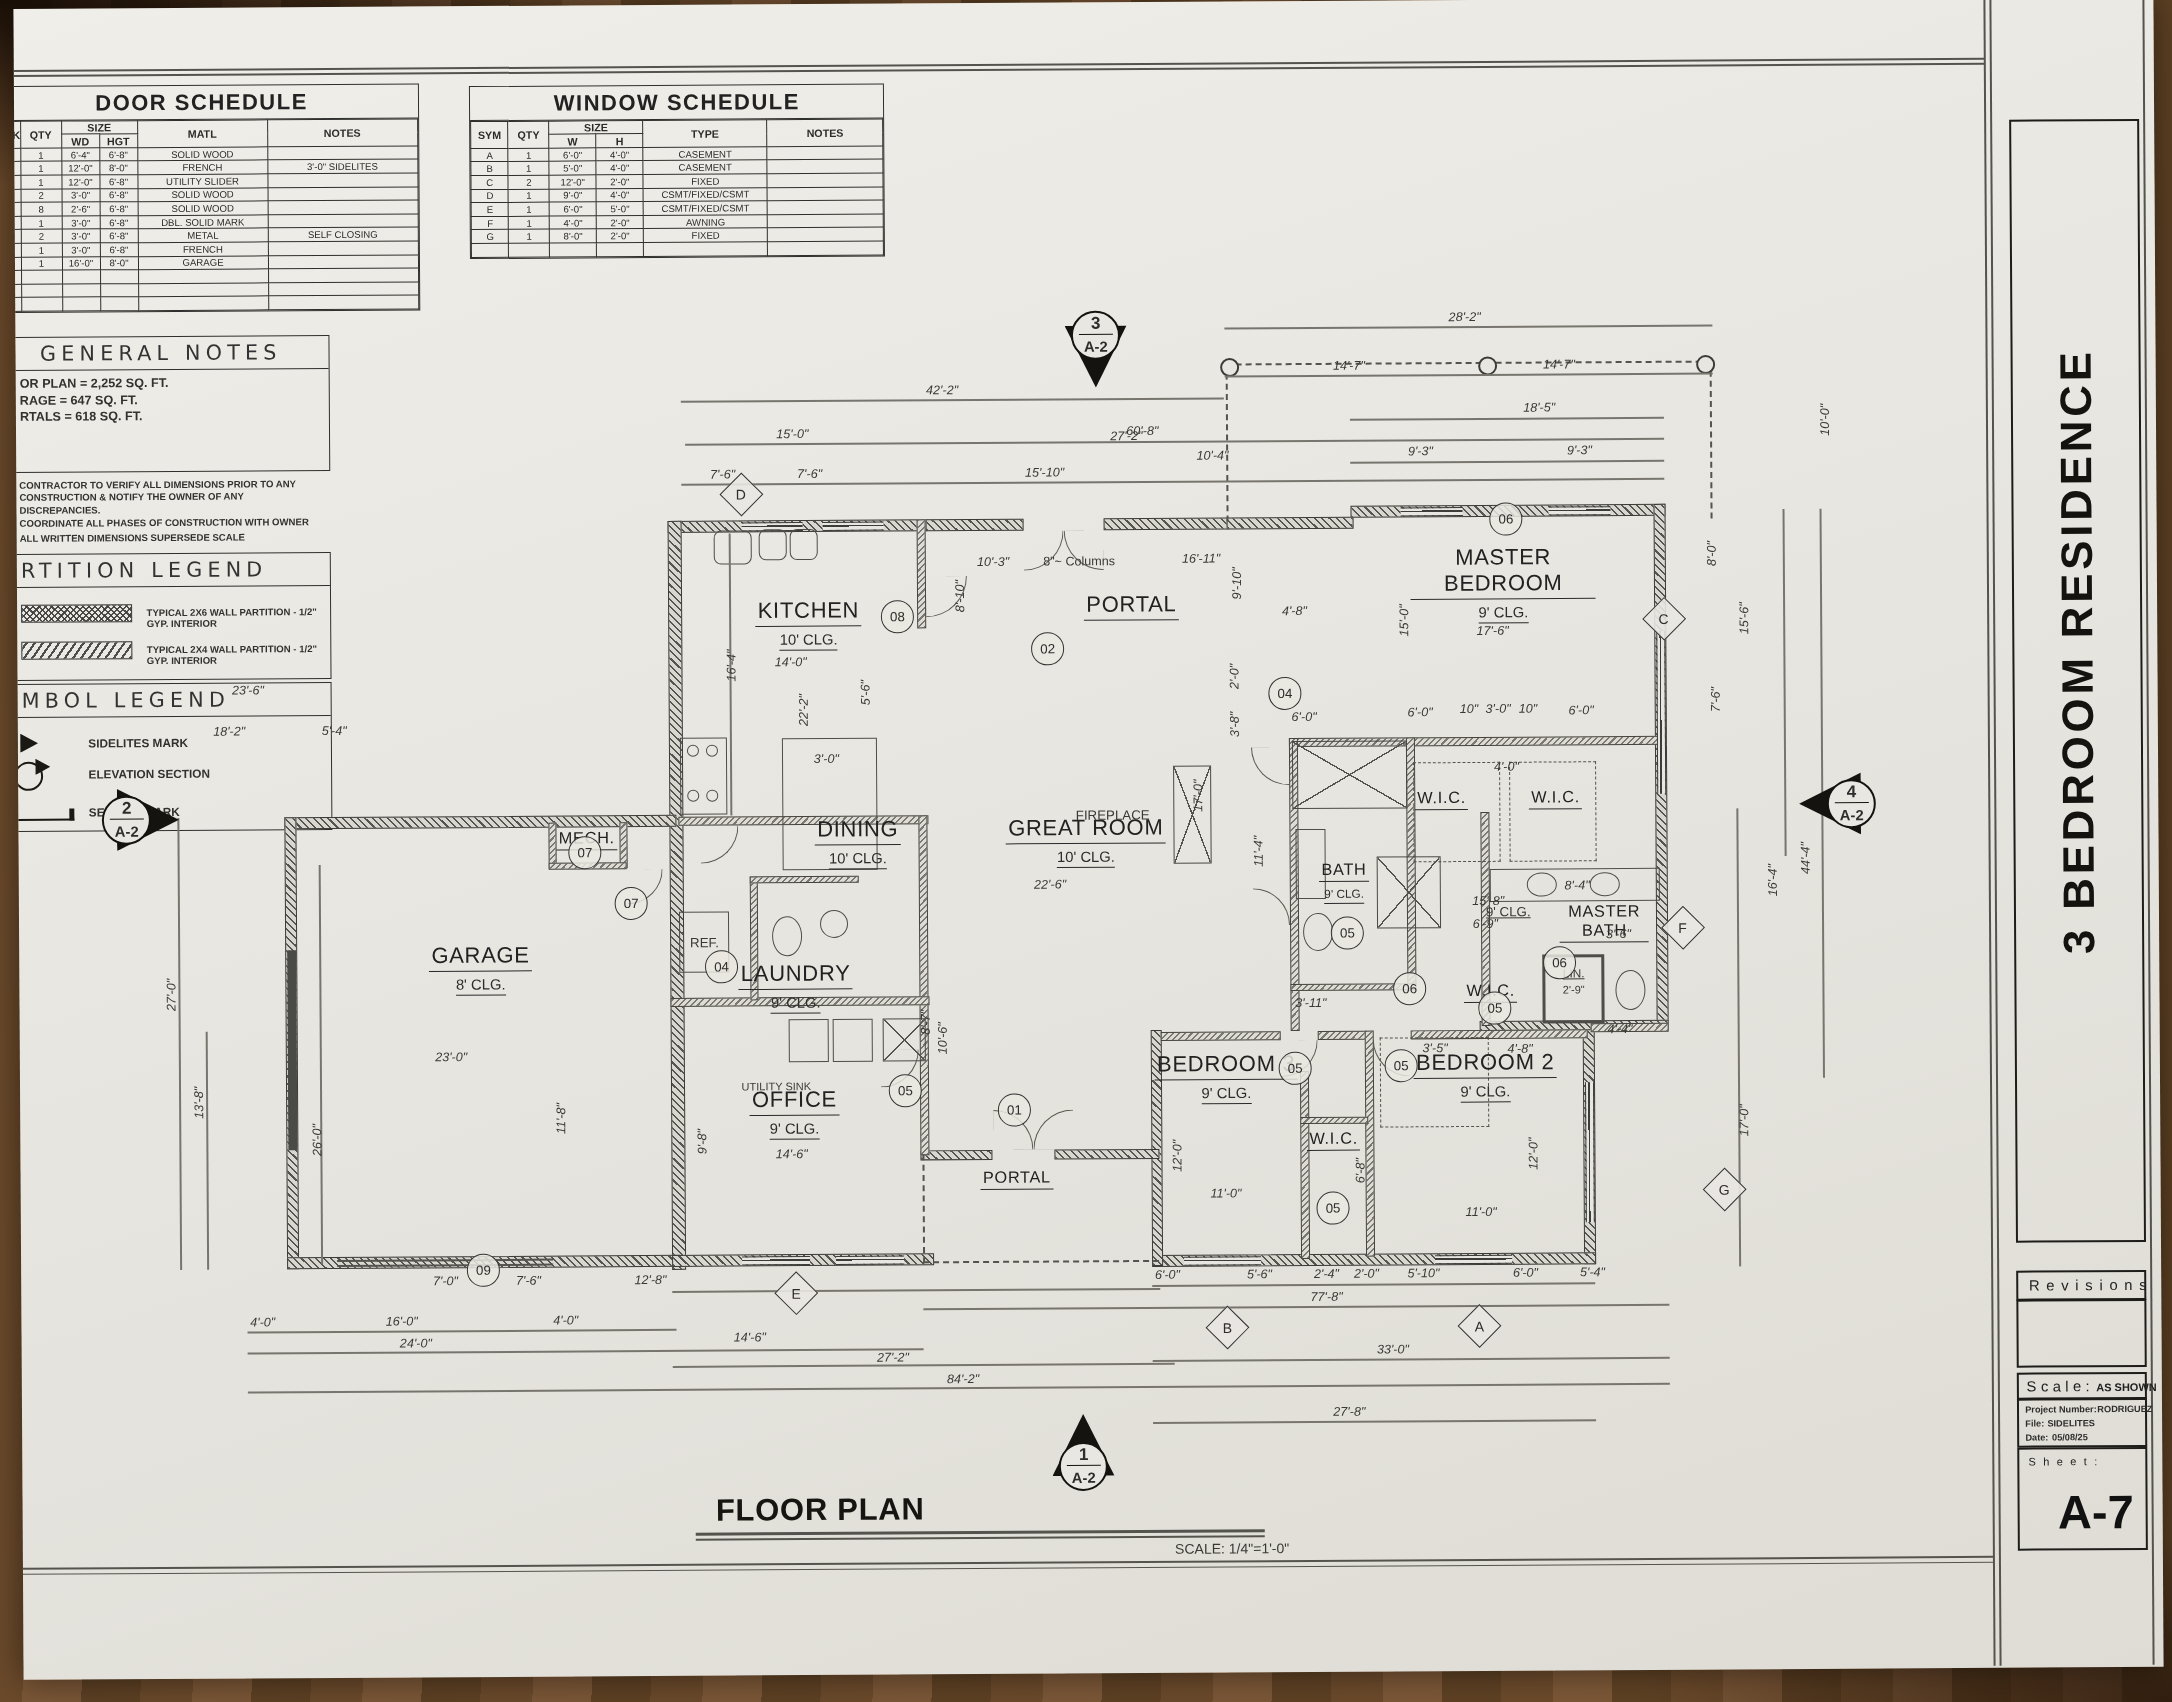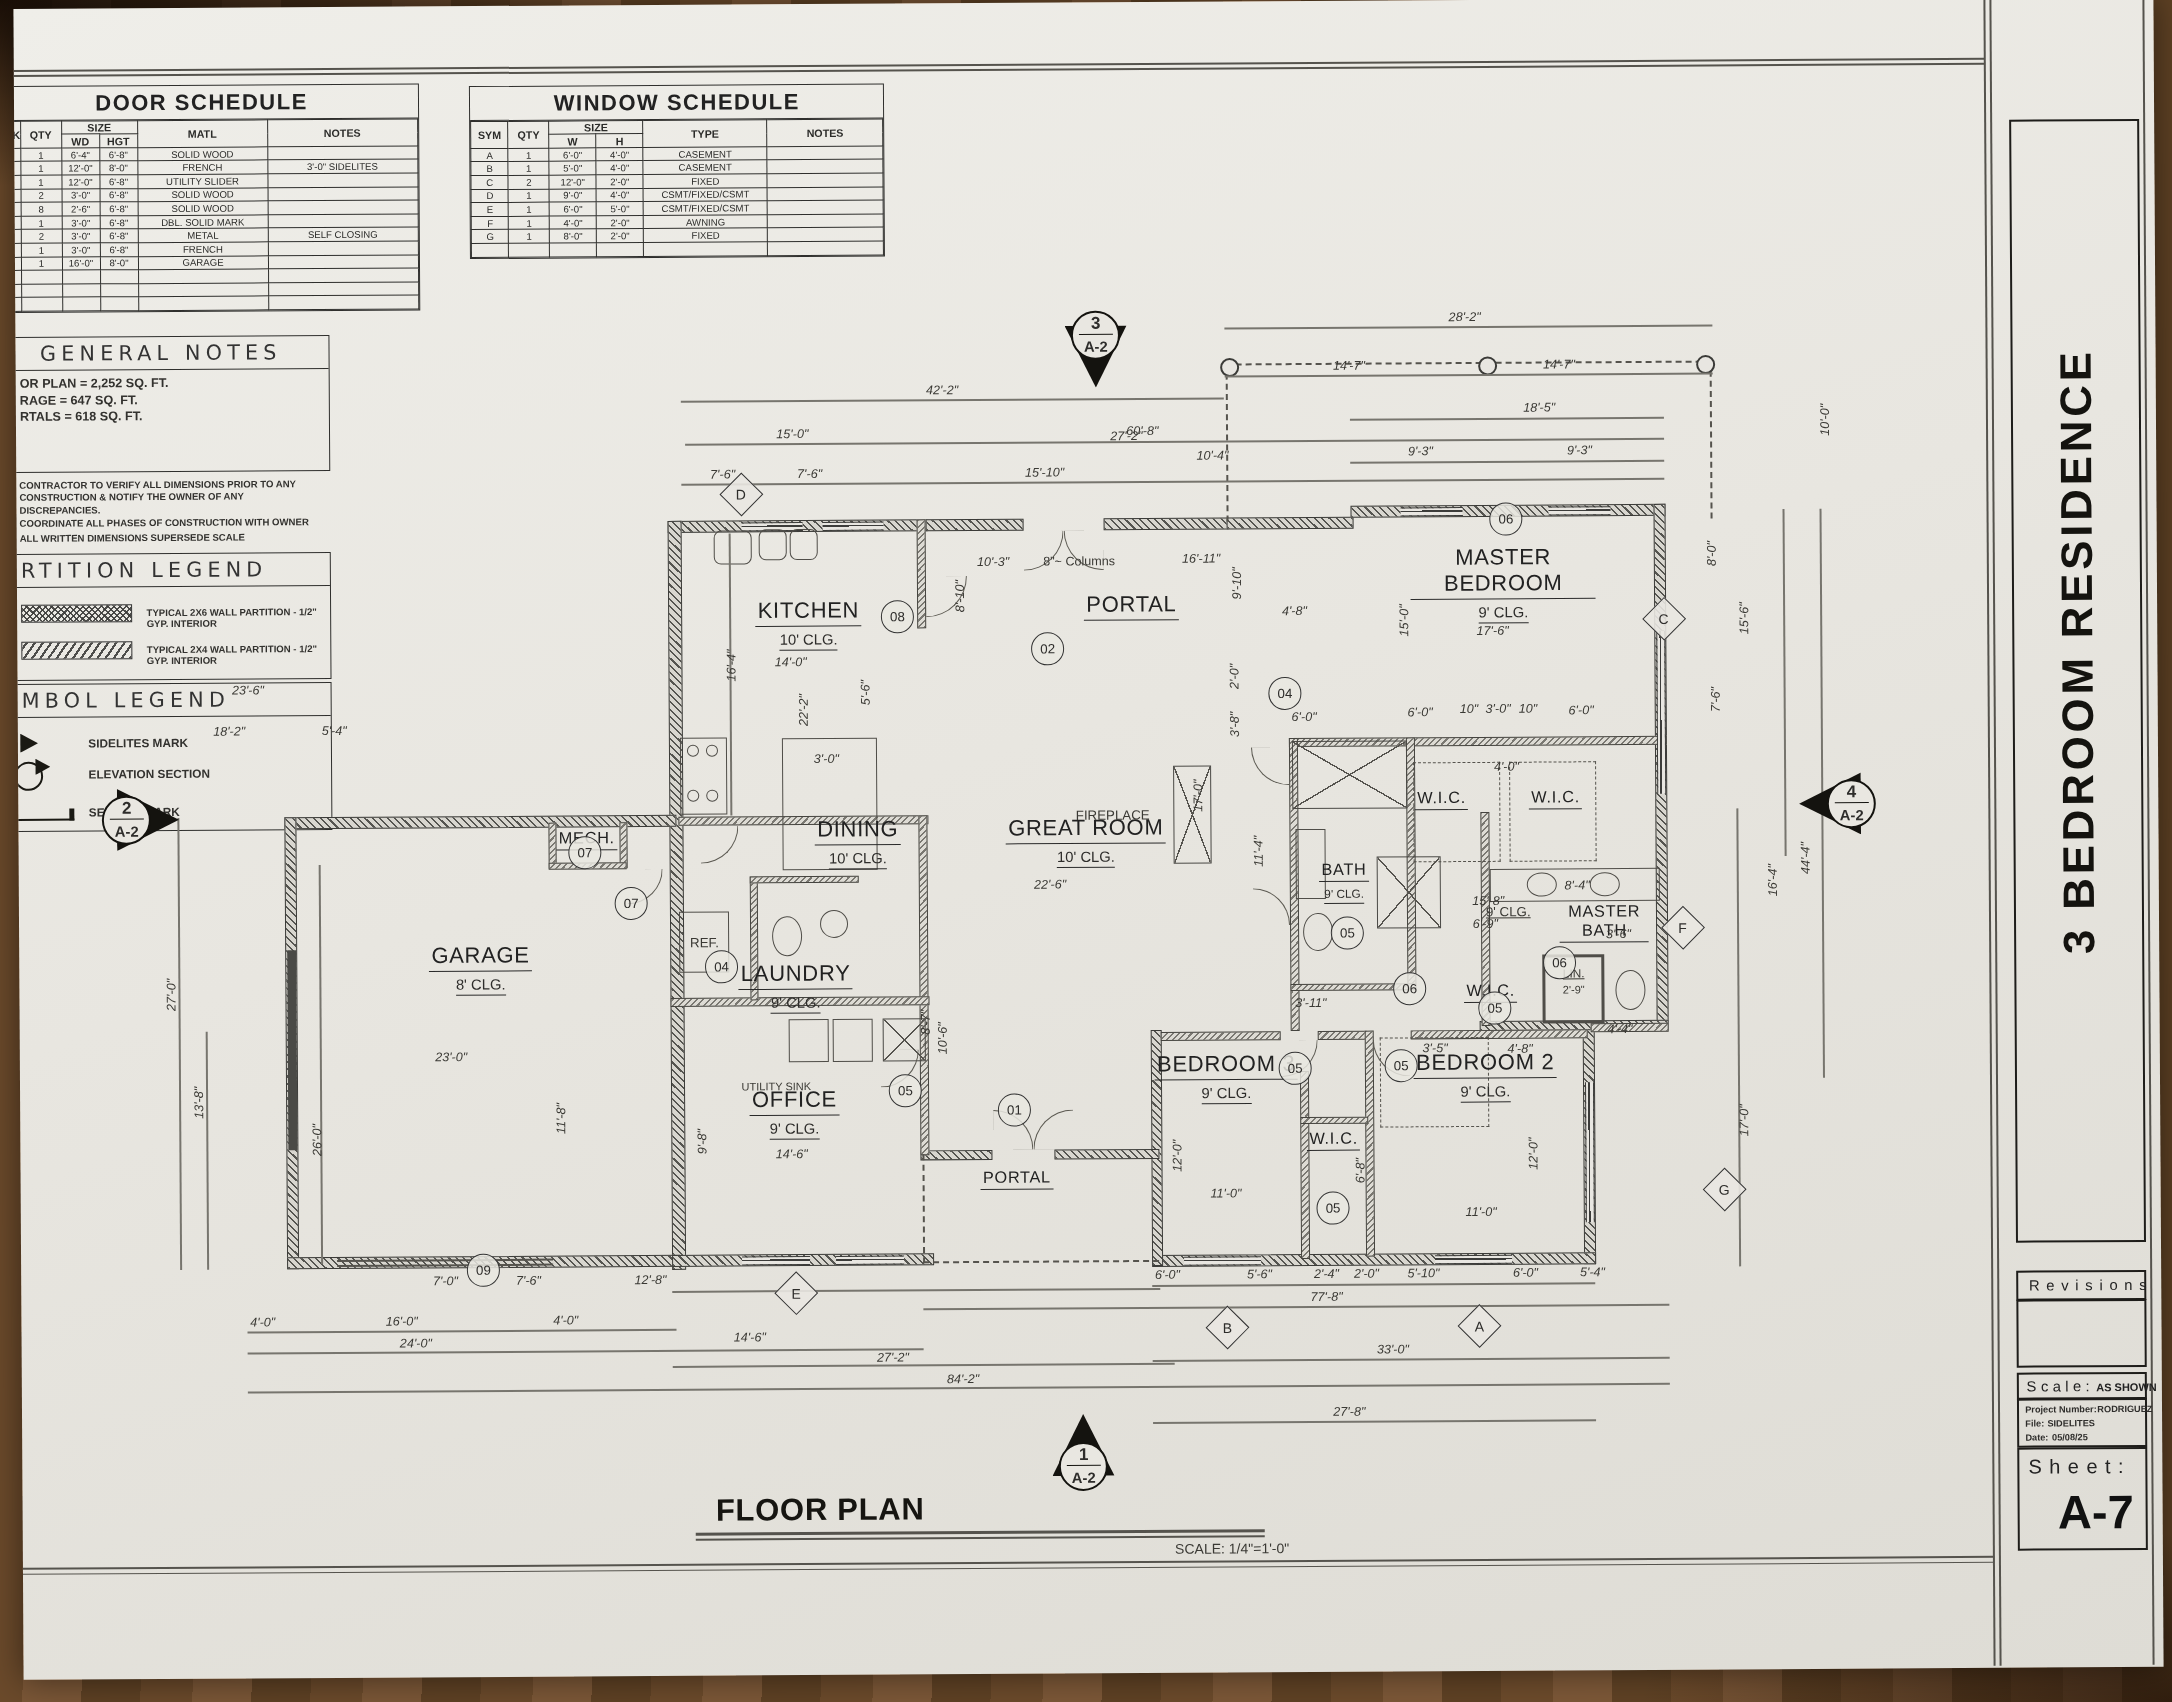--- a/index.html
+++ b/index.html
@@ -350,21 +350,21 @@
   </div>
   <div class="tb" style="left:2013px;top:1405px;width:130px;height:49px">
     <span class="lbl" style="left:5.9px;top:3.7px;font-size:9.2px;font-weight:bold">Project  Number:</span>
     <span class="lbl" style="left:78px;top:3.7px;font-size:9.2px;font-weight:bold">RODRIGUEZ</span>
     <span class="lbl" style="left:5.9px;top:17.7px;font-size:9.2px;font-weight:bold">File:</span>
     <span class="lbl" style="left:28px;top:17.7px;font-size:9.2px;font-weight:bold">SIDELITES</span>
     <span class="lbl" style="left:5.9px;top:32px;font-size:9.2px;font-weight:bold">Date:</span>
     <span class="lbl" style="left:32.5px;top:32px;font-size:9.2px;font-weight:bold">05/08/25</span>
   </div>
   <div class="tb" style="left:2013px;top:1454px;width:130px;height:103px">
-    <span class="lbl" style="left:8.9px;top:5.9px;font-size:20px;letter-spacing:7.4px;color:#222">Sheet:</span>
+    <span class="lbl" style="left:8.9px;top:5.9px;font-size:11px;letter-spacing:7.4px;color:#222">Sheet:</span>
     <span class="lbl" style="left:38px;top:35px;font-size:47px;font-weight:bold;color:#111">A-7</span>
   </div>
 
   <div>
 
     <div class="w" style="left:669px;top:519px;width:260px;height:11.8px"></div>
     <div class="w" style="left:669px;top:519px;width:13.3px;height:749px"></div>
     <div class="w" style="left:284px;top:813px;width:392px;height:11.8px"></div>
     <div class="w" style="left:284px;top:813px;width:11.8px;height:452px"></div>
     <div class="w" style="left:284px;top:1253px;width:393px;height:11.8px"></div>

